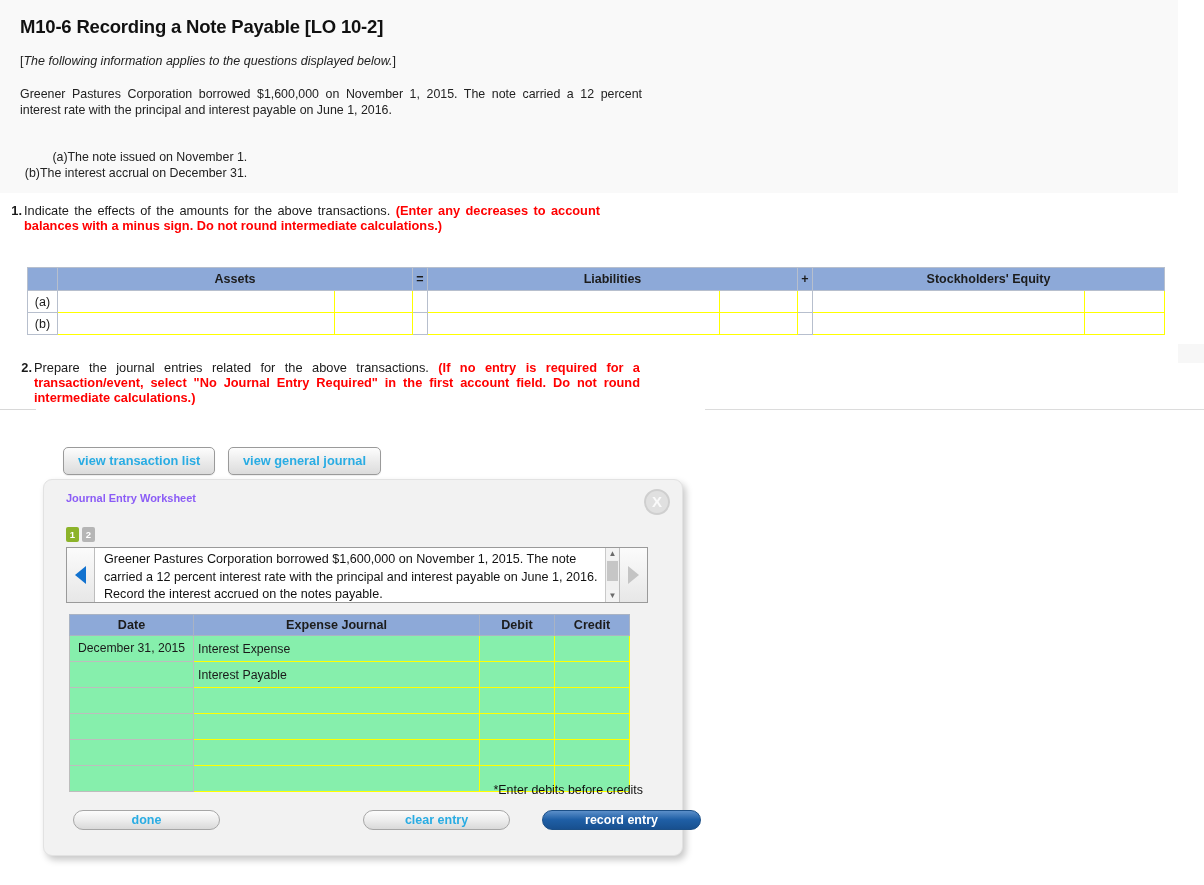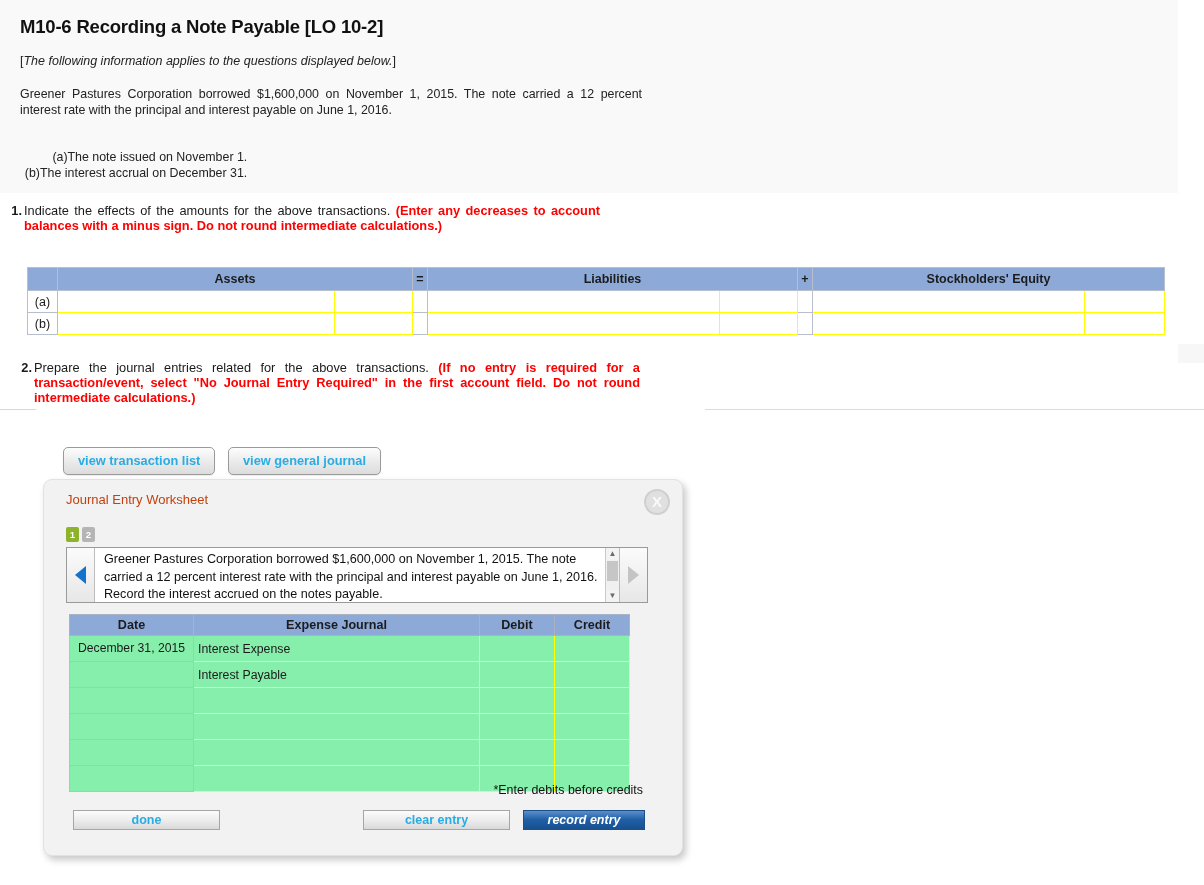--- a/index.html
+++ b/index.html
@@ -172,23 +172,23 @@
     left: 43px; top: 479px;
     width: 638px; height: 375px;
     background: #f2f2f2;
     border: 1px solid #e2e2e2;
     border-radius: 9px;
     box-shadow: 3px 4px 7px rgba(0,0,0,.22);
   }
   #ws-title {
     position: absolute;
     left: 22px; top: 12px;
-    font-size: 13px;
-    font-weight: normal;
-    color: #c2410c;
+    font-size: 11px;
+    font-weight: bold;
+    color: #8b5cf6;
   }
   #ws-close {
     position: absolute;
     right: 12px; top: 9px;
     width: 26px; height: 26px;
     border-radius: 50%;
     background: #e0e0e0;
     border: 2px solid #cfcfcf;
     color: #fafafa;
     font-size: 15px;
@@ -332,37 +332,37 @@
     right: 39px; top: 303px;
     font-size: 12.4px;
     color: #111;
   }
 
   
   #ws-footer { position: absolute; left: 0; top: 330px; width: 100%; }
   .pillbtn {
     position: absolute;
     height: 20px;
-    border-radius: 0;
+    border-radius: 10px;
     border: 1px solid #a6a6a6;
     background: linear-gradient(#fcfcfc, #ededed 50%, #d9d9d9);
     color: #29ace3;
     font-weight: bold;
     font-size: 12.5px;
     text-align: center;
     line-height: 19px;
     cursor: pointer;
     box-sizing: border-box;
   }
   #btn-done      { left: 29px;  width: 147px; }
   #btn-clear     { left: 319px; width: 147px; }
-  #btn-record    { left: 479px; width: 122px;
+  #btn-record    { left: 498px; width: 159px;
                    background: linear-gradient(#5b8fc9, #1f5fa6 48%, #18508f);
                    border: 1px solid #1b4f87;
-                   color: #ffffff; font-style: italic; }
+                   color: #ffffff; }
 </style>
 </head>
 <body>
 
 <div id="top-panel"></div>
 <div id="right-stub"></div>
 <div id="rule-left"></div>
 <div id="rule-right"></div>
 
 <div id="page-title">M10-6 Recording a Note Payable [LO 10-2]</div>

